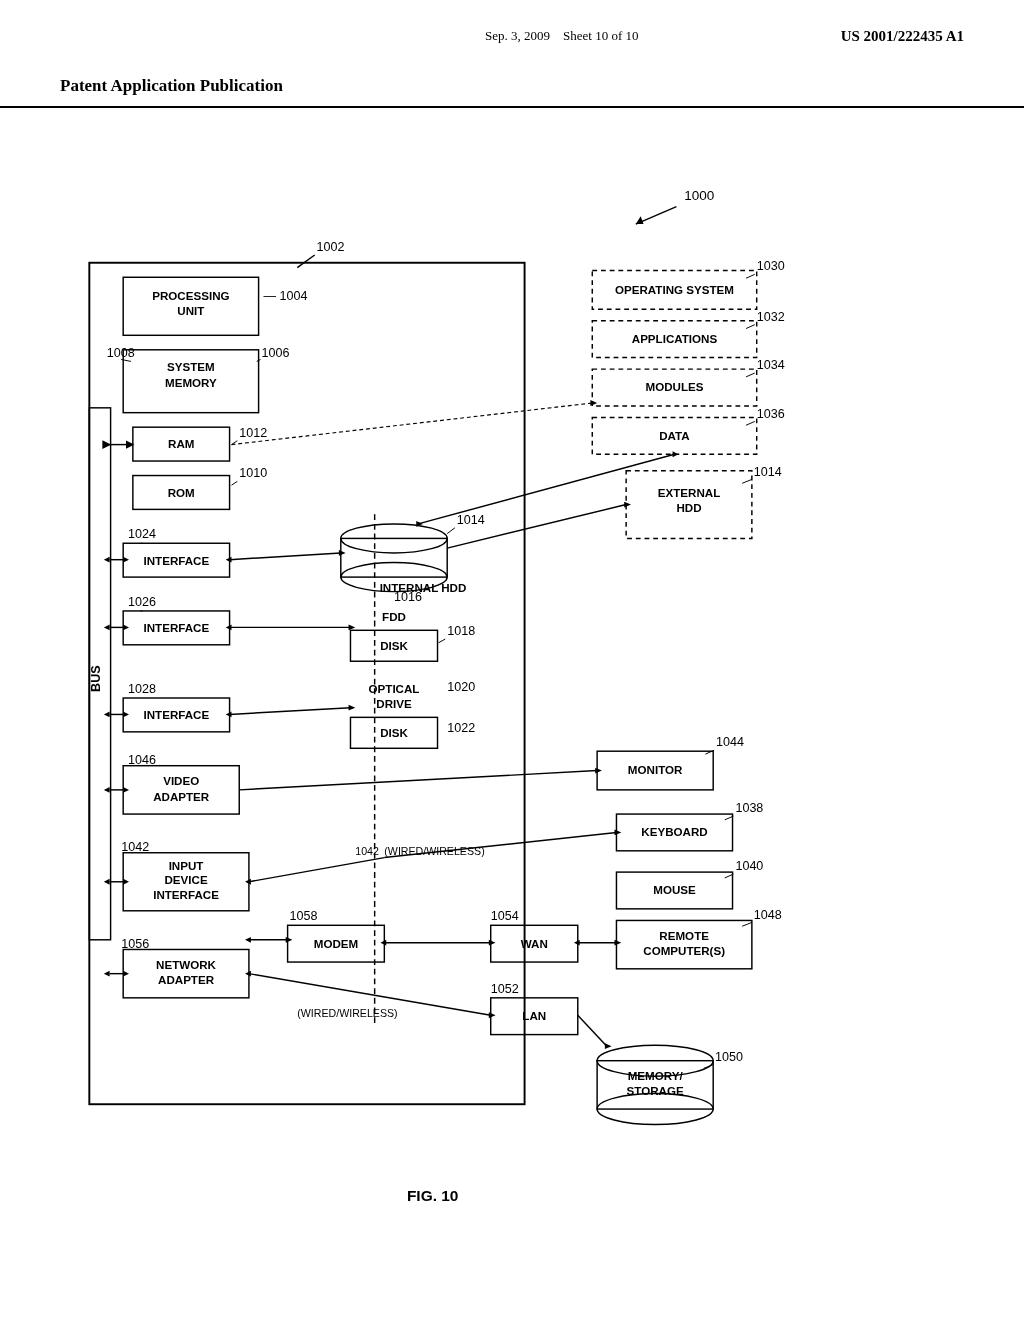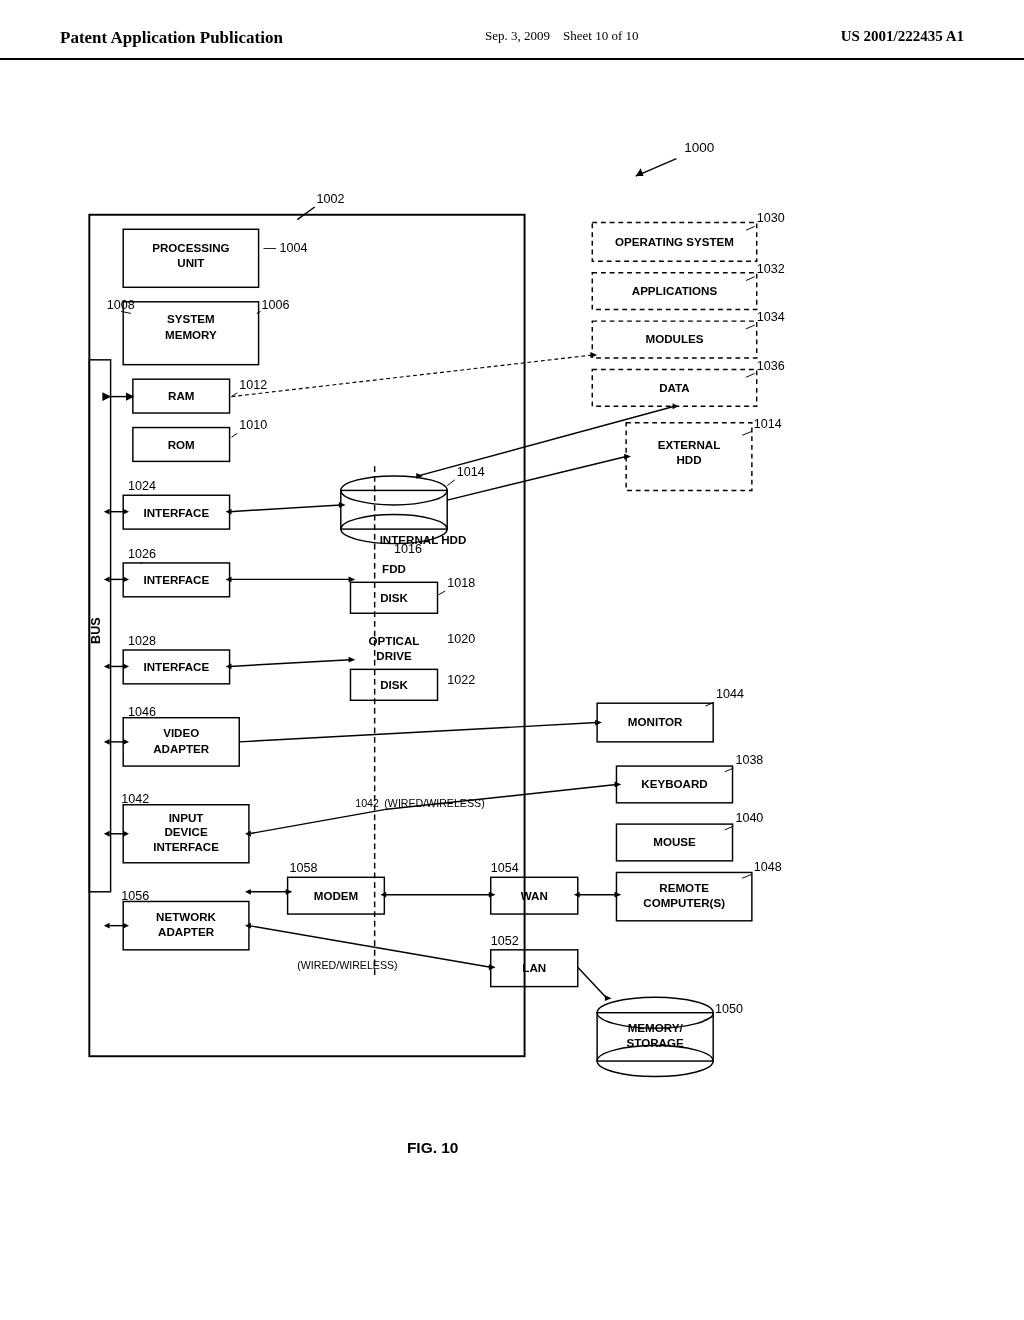--- a/index.html
+++ b/index.html
@@ -35,21 +35,21 @@
       top: 0;
       left: 0;
       width: 100%;
       height: 100%;
     }
   </style>
 </head>
 <body>
 
 <div class="header">
-  <div style="font-weight:bold;font-size:17px;">Patent Application Publication</div>
+  <div style="font-weight:bold;font-size:17px;margin-top:48px;">Patent Application Publication</div>
   <div style="font-size:13px;text-align:center;">
     <span>Sep. 3, 2009</span>&nbsp;&nbsp;&nbsp;
     <span>Sheet 10 of 10</span>
   </div>
   <div style="font-size:15px;font-weight:bold;">US 2001/222435 A1</div>
 </div>
 
 <div class="diagram-area">
 <svg class="diagram-svg" viewBox="0 0 1024 1220" xmlns="http://www.w3.org/2000/svg">
 

